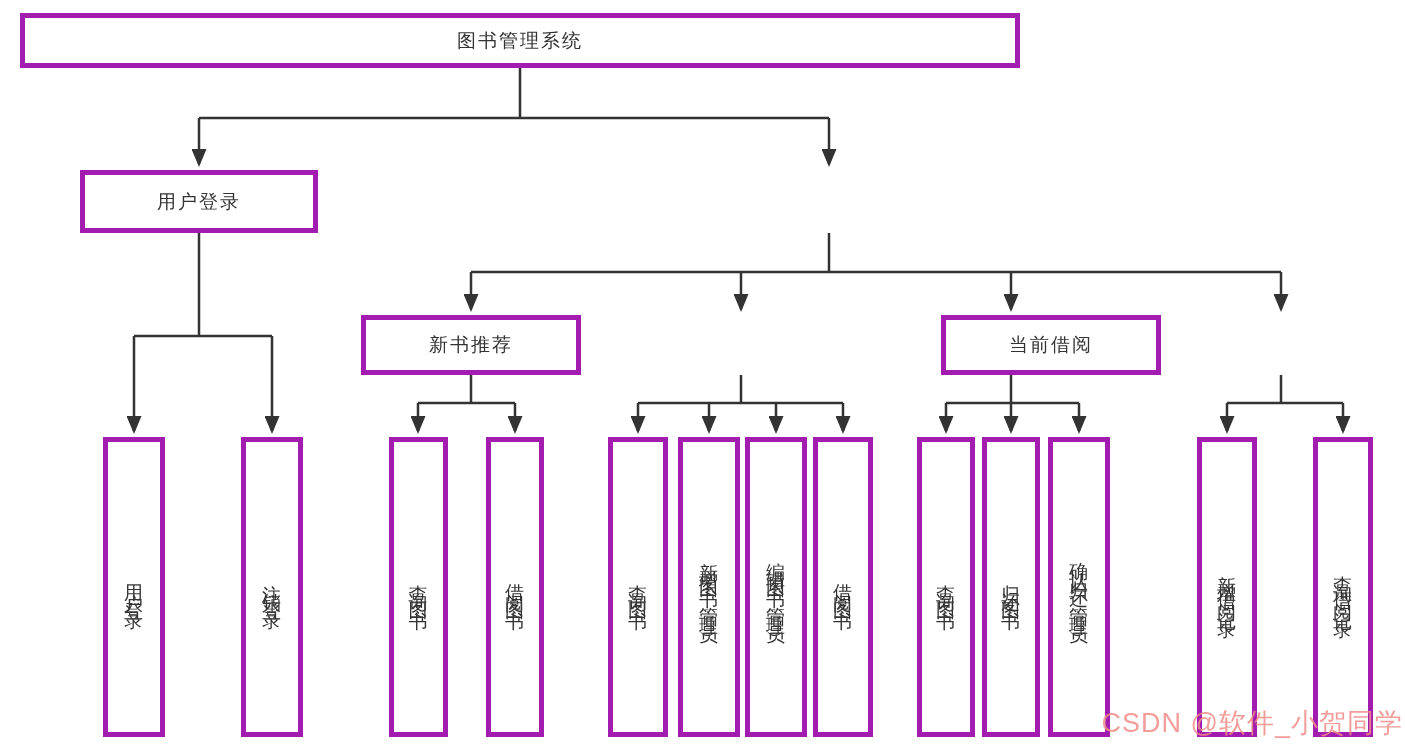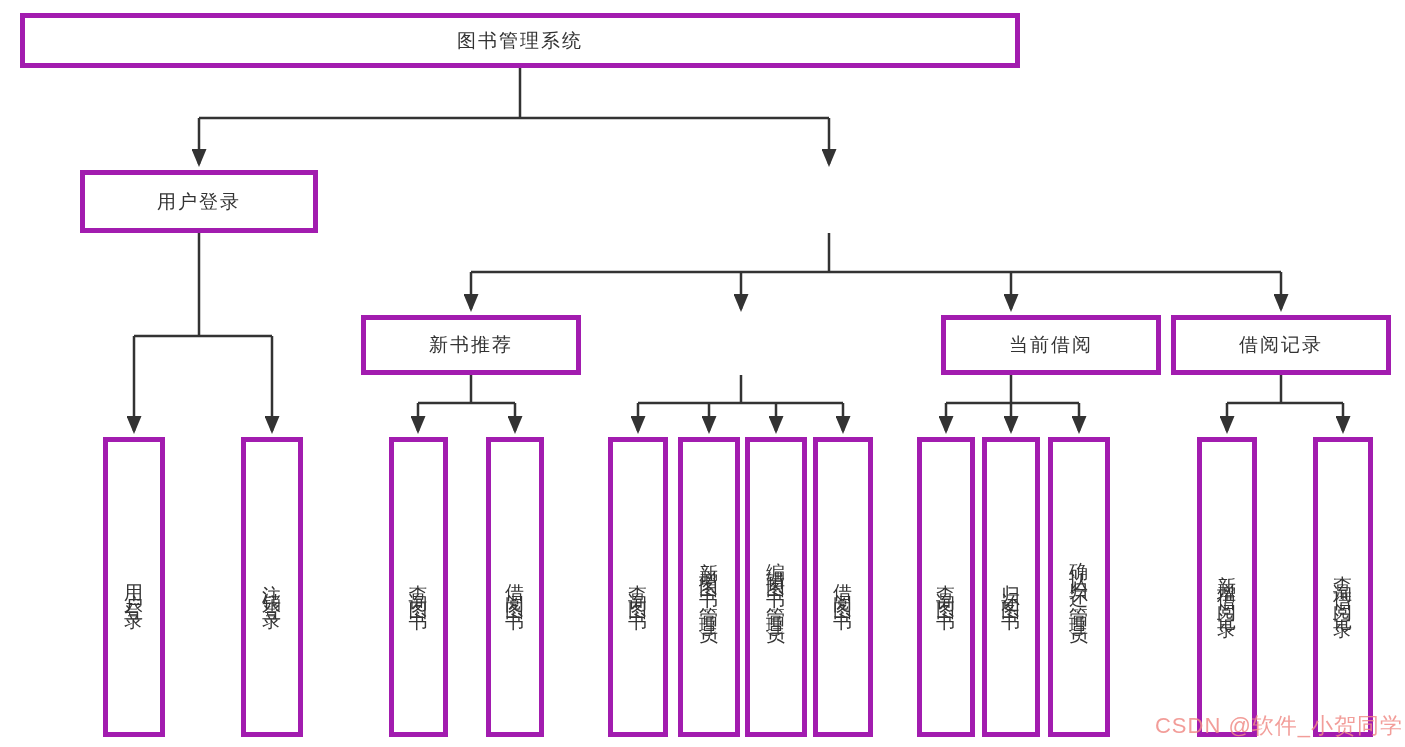--- a/index.html
+++ b/index.html
@@ -13,21 +13,21 @@
     display:flex; align-items:center; justify-content:center; color:#333333; z-index:1;
   }
   .h-node { font-size:19px; letter-spacing:2px; }
   .leaf { width:62px; top:437px; height:300px; }
   .leaf .vtext {
     writing-mode:vertical-rl; text-orientation:mixed;
     font-size:19px; letter-spacing:9px; line-height:1; color:#333333;
   }
   .watermark {
     position:absolute; right:2px; bottom:6px; z-index:2;
-    font-size:22px; letter-spacing:1px; color:rgba(240,140,135,0.85);
+    font-size:27px; letter-spacing:1px; color:rgba(240,140,135,0.85);
   }
 </style>
 </head>
 <body>
 
 <div class="stage">
 
   <svg class="connectors" viewBox="0 0 1405 747" xmlns="http://www.w3.org/2000/svg">
     <defs>
       <marker id="arrow" viewBox="0 0 12 10" refX="10" refY="5" markerWidth="18" markerHeight="15" markerUnits="userSpaceOnUse" orient="auto">
@@ -77,21 +77,20 @@
       <path d="M1343 403 V431" marker-end="url(#arrow)"></path>
     </g>
   </svg>
 
   <div class="node h-node" style="left:20px; top:13px; width:1000px; height:55px;">图书管理系统</div>
 
   <div class="node h-node" style="left:80px; top:170px; width:238px; height:63px;">用户登录</div>
 
   <div class="node h-node" style="left:361px; top:315px; width:220px; height:60px;">新书推荐</div>
   <div class="node h-node" style="left:901px; top:315px; width:220px; height:60px;margin-left:40px;">当前借阅</div>
-  <div class="node h-node" style="left:1171px; top:315px; width:220px; height:60px;">借阅记录</div>
 
   <div class="node leaf" style="left:103px;">
     <span class="vtext">用户登录</span>
   </div>
   <div class="node leaf" style="left:241px;">
     <span class="vtext">注销登录</span>
   </div>
 
   <div class="node leaf" style="left:389px; width:59px;">
     <span class="vtext">查询图书</span>

